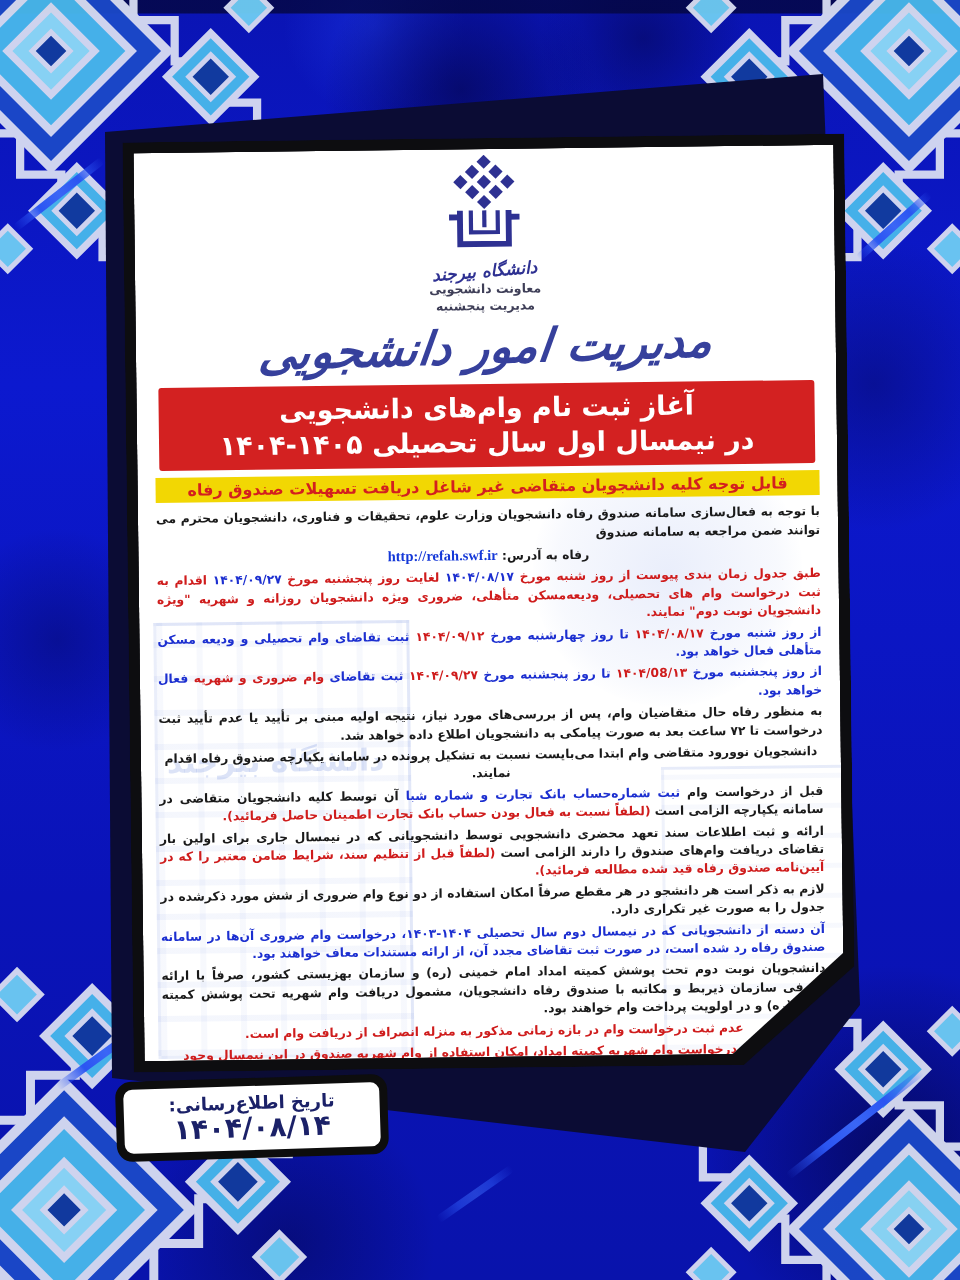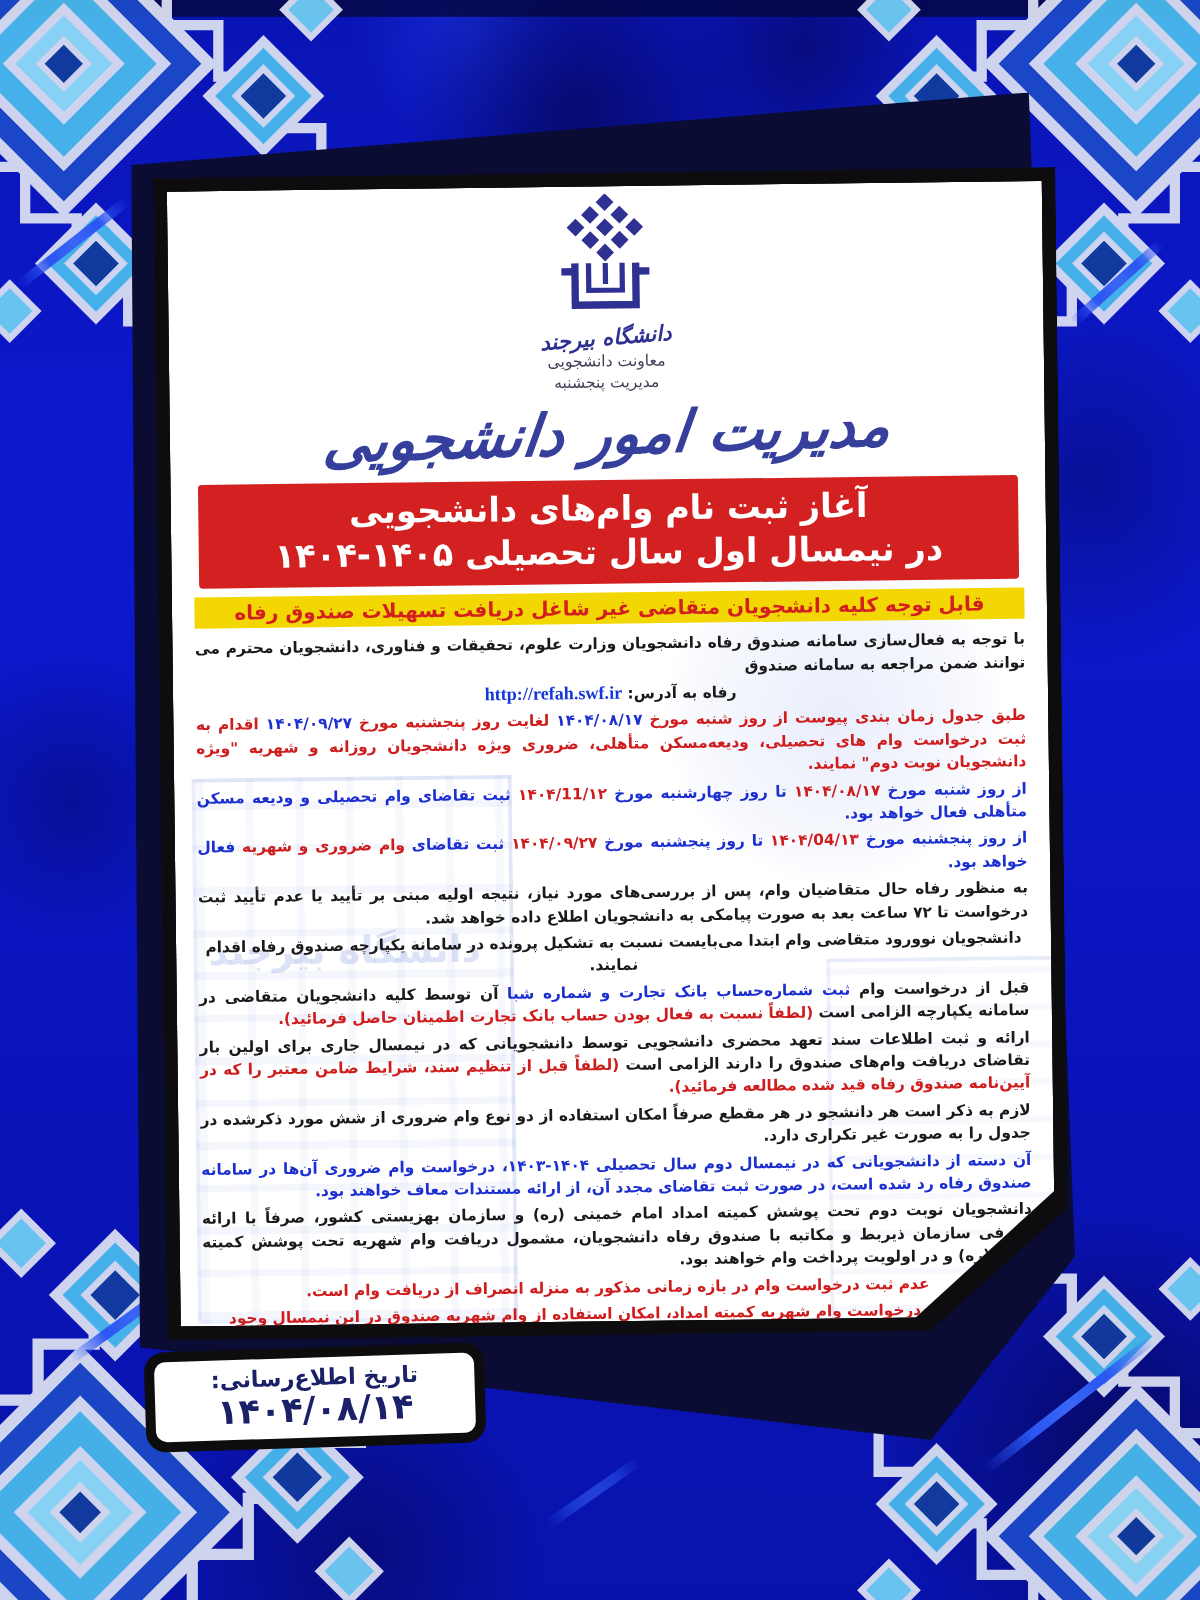--- a/index.html
+++ b/index.html
@@ -36,21 +36,21 @@
   .wm-build{left:14px;top:470px;width:250px;height:430px;border:3px solid rgba(50,90,210,.10);
      background:repeating-linear-gradient(0deg,rgba(50,90,210,.05) 0 6px,transparent 6px 34px),
                 repeating-linear-gradient(90deg,rgba(50,90,210,.04) 0 6px,transparent 6px 40px);}
   .wm-build2{right:-26px;top:620px;width:200px;height:310px;border:3px solid rgba(50,90,210,.08);
      background:repeating-linear-gradient(0deg,rgba(50,90,210,.04) 0 5px,transparent 5px 30px);}
   .wm-text{left:26px;top:592px;font-size:30px;font-weight:bold;color:rgba(50,90,210,.17);}
   .content{position:relative;z-index:2;display:flex;flex-direction:column;align-items:center;
      padding:6px 20px 0;direction:rtl;}
   .script-name{font-style:italic;font-weight:bold;font-size:17px;color:#2e3192;
      transform:rotate(-4deg);margin-top:2px;}
-  .dept{font-size:12.5px;font-weight:normal;color:#3f3f58;line-height:1.32;text-align:right;}
+  .dept{font-size:12.5px;font-weight:bold;color:#3f3f58;line-height:1.32;text-align:right;}
   .calligraphy{font-size:46px;font-weight:bold;font-style:italic;color:#36409c;margin-top:6px;
      transform:skewX(-8deg) rotate(-1deg);white-space:nowrap;}
   .red-banner{margin-top:10px;width:640px;background:#d32121;color:#ffffff;text-align:center;
      font-weight:bold;font-size:27px;line-height:1.28;padding:7px 8px;border-radius:3px;}
   .yellow-bar{margin-top:7px;width:652px;background:#f2d703;color:#d31f1f;text-align:center;
      font-weight:bold;font-size:16px;padding:3px 6px;}
   .paragraphs{margin-top:7px;width:664px;font-size:12.3px;font-weight:bold;line-height:18.4px;}
   .para{margin:0 0 3px;text-align:justify;}
   .para.align-center{text-align:center;}
   .seg-k{color:#1a1a1a;}
@@ -159,22 +159,22 @@
           <div>آغاز ثبت نام وام‌های دانشجویی</div>
           <div>در نیمسال اول سال تحصیلی ۱۴۰۵-۱۴۰۴</div>
         </div>
 
         <div class="yellow-bar">قابل توجه کلیه دانشجویان متقاضی غیر شاغل دریافت تسهیلات صندوق رفاه</div>
 
         <div class="paragraphs">
             <p class="para align-justify"><span class="seg-k">با توجه به فعال‌سازی سامانه صندوق رفاه دانشجویان وزارت علوم، تحقیقات و فناوری، دانشجویان محترم می توانند ضمن مراجعه به سامانه صندوق</span></p>
             <p class="para align-center"><span class="seg-k">رفاه به آدرس: </span><span class="seg-url">http://refah.swf.ir</span></p>
             <p class="para align-justify"><span class="seg-r">طبق جدول زمان بندی پیوست از روز شنبه مورخ </span><span class="seg-b">۱۴۰۴/۰۸/۱۷</span><span class="seg-r"> لغایت روز پنجشنبه مورخ </span><span class="seg-b">۱۴۰۴/۰۹/۲۷</span><span class="seg-r"> اقدام به ثبت درخواست وام های تحصیلی، ودیعه‌مسکن متأهلی، ضروری ویژه دانشجویان روزانه و شهریه "ویژه دانشجویان نوبت دوم" نمایند.</span></p>
-            <p class="para align-justify"><span class="seg-b">از روز شنبه مورخ </span><span class="seg-r">۱۴۰۴/۰۸/۱۷</span><span class="seg-b"> تا روز چهارشنبه مورخ </span><span class="seg-r">۱۴۰۴/11/۱۲</span><span class="seg-b"> ثبت تقاضای وام تحصیلی و ودیعه مسکن متأهلی فعال خواهد بود.</span></p>
-            <p class="para align-justify"><span class="seg-b">از روز پنجشنبه مورخ </span><span class="seg-r">۱۴۰۴/04/۱۳</span><span class="seg-b"> تا روز پنجشنبه مورخ </span><span class="seg-r">۱۴۰۴/۰۹/۲۷</span><span class="seg-b"> ثبت تقاضای </span><span class="seg-r">وام ضروری و شهریه</span><span class="seg-b"> فعال خواهد بود.</span></p>
+            <p class="para align-justify"><span class="seg-b">از روز شنبه مورخ </span><span class="seg-r">۱۴۰۴/۰۸/۱۷</span><span class="seg-b"> تا روز چهارشنبه مورخ </span><span class="seg-r">۱۴۰۴/۰۹/۱۲</span><span class="seg-b"> ثبت تقاضای وام تحصیلی و ودیعه مسکن متأهلی فعال خواهد بود.</span></p>
+            <p class="para align-justify"><span class="seg-b">از روز پنجشنبه مورخ </span><span class="seg-r">۱۴۰۴/08/۱۳</span><span class="seg-b"> تا روز پنجشنبه مورخ </span><span class="seg-r">۱۴۰۴/۰۹/۲۷</span><span class="seg-b"> ثبت تقاضای </span><span class="seg-r">وام ضروری و شهریه</span><span class="seg-b"> فعال خواهد بود.</span></p>
             <p class="para align-justify"><span class="seg-k">به منظور رفاه حال متقاضیان وام، پس از بررسی‌های مورد نیاز، نتیجه اولیه مبنی بر تأیید یا عدم تأیید ثبت درخواست تا ۷۲ ساعت بعد به صورت پیامکی به دانشجویان اطلاع داده خواهد شد.</span></p>
             <p class="para align-center"><span class="seg-k">دانشجویان نوورود متقاضی وام ابتدا می‌بایست نسبت به تشکیل پرونده در سامانه یکپارچه صندوق رفاه اقدام نمایند.</span></p>
             <p class="para align-justify"><span class="seg-k">قبل از درخواست وام </span><span class="seg-b">ثبت شماره‌حساب بانک تجارت و شماره شبا</span><span class="seg-k"> آن توسط کلیه دانشجویان متقاضی در سامانه یکپارچه الزامی است </span><span class="seg-r">(لطفاً نسبت به فعال بودن حساب بانک تجارت اطمینان حاصل فرمائید).</span></p>
             <p class="para align-justify"><span class="seg-k">ارائه و ثبت اطلاعات سند تعهد محضری دانشجویی توسط دانشجویانی که در نیمسال جاری برای اولین بار تقاضای دریافت وام‌های صندوق را دارند الزامی است </span><span class="seg-r">(لطفاً قبل از تنظیم سند، شرایط ضامن معتبر را که در آیین‌نامه صندوق رفاه قید شده مطالعه فرمائید).</span></p>
             <p class="para align-justify"><span class="seg-k">لازم به ذکر است هر دانشجو در هر مقطع صرفاً امکان استفاده از دو نوع وام ضروری از شش مورد ذکرشده در جدول را به صورت غیر تکراری دارد.</span></p>
             <p class="para align-justify"><span class="seg-b">آن دسته از دانشجویانی که در نیمسال دوم سال تحصیلی ۱۴۰۴-۱۴۰۳، درخواست وام ضروری آن‌ها در سامانه صندوق رفاه رد شده است، در صورت ثبت تقاضای مجدد آن، از ارائه مستندات معاف خواهند بود.</span></p>
             <p class="para align-justify"><span class="seg-k">دانشجویان نوبت دوم تحت پوشش کمیته امداد امام خمینی (ره) و سازمان بهزیستی کشور، صرفاً با ارائه معرفی سازمان ذیربط و مکاتبه با صندوق رفاه دانشجویان، مشمول دریافت وام شهریه تحت پوشش کمیته امداد (ره) و در اولویت پرداخت وام خواهند بود.</span></p>
             <p class="para align-center"><span class="seg-r">عدم ثبت درخواست وام در بازه زمانی مذکور به منزله انصراف از دریافت وام است.</span></p>
             <p class="para align-center"><span class="seg-r">پس از ثبت درخواست وام شهریه کمیته امداد، امکان استفاده از وام شهریه صندوق در این نیمسال وجود نخواهد داشت.</span></p>
           </div>

